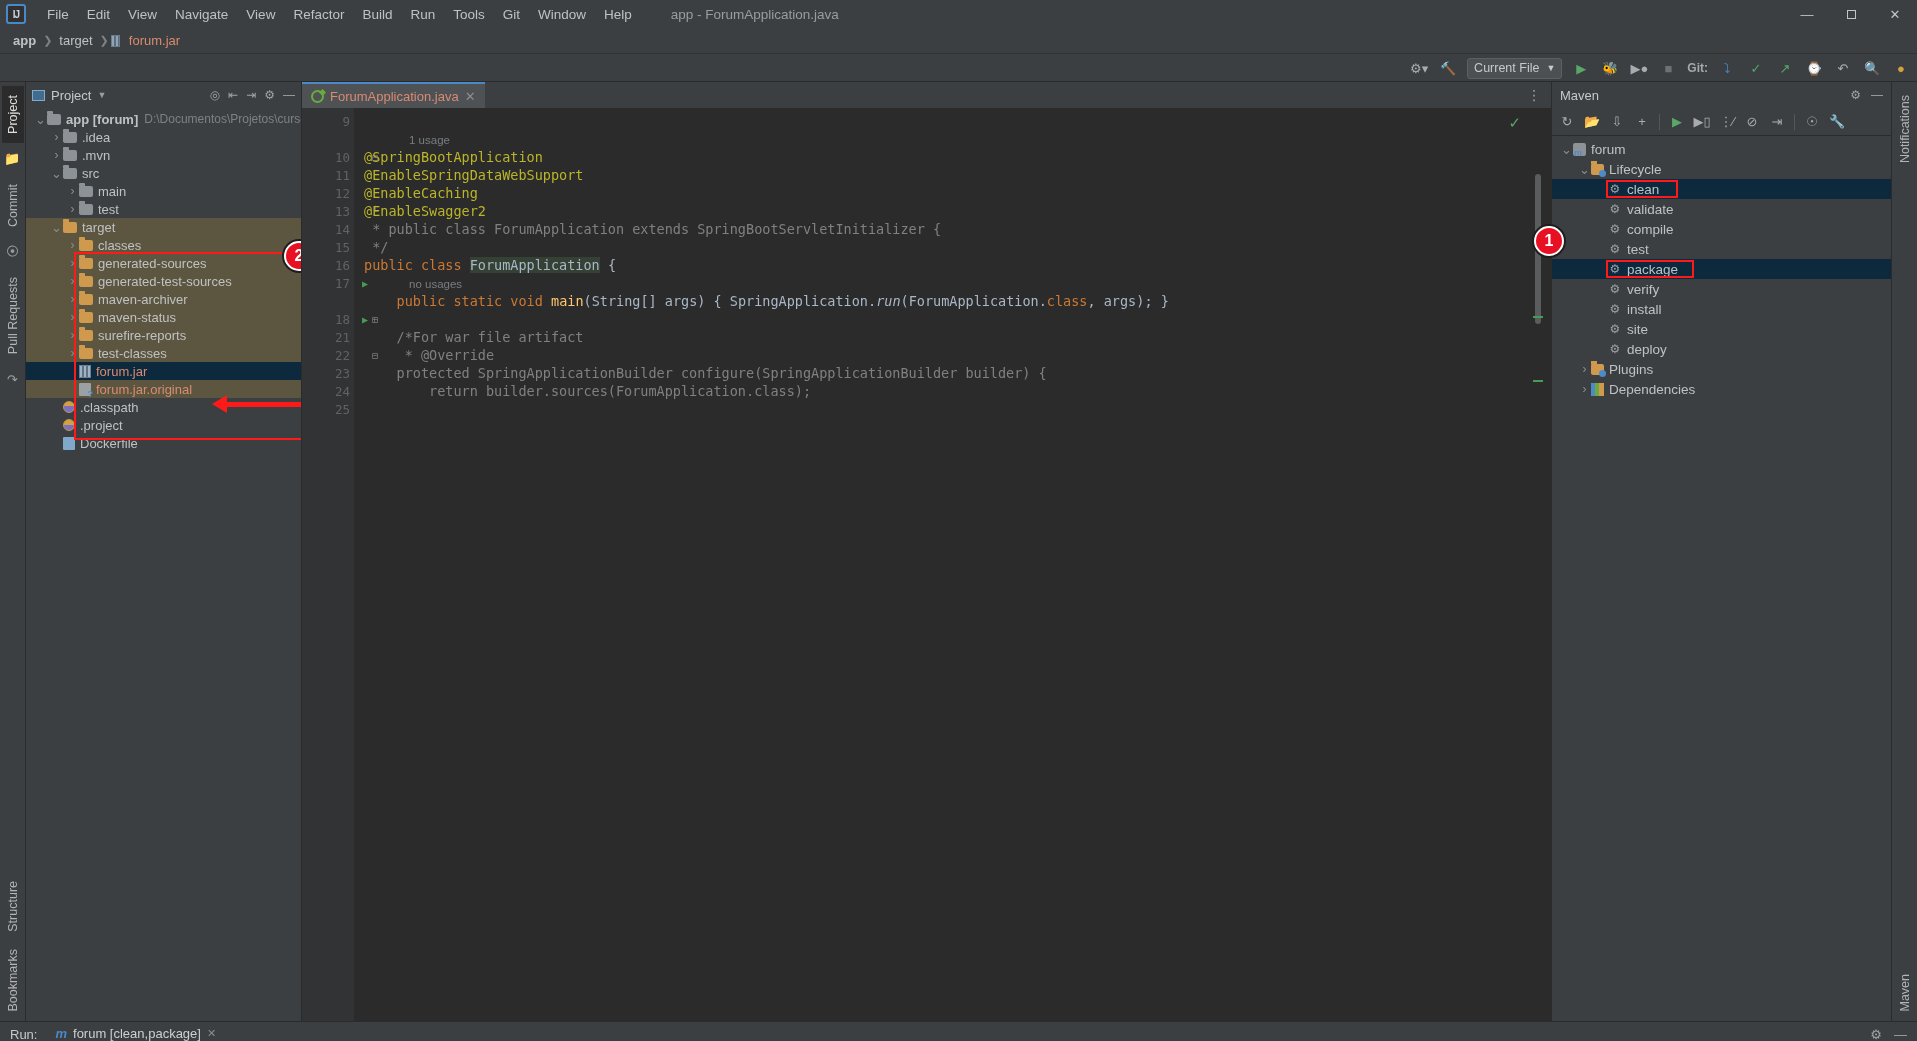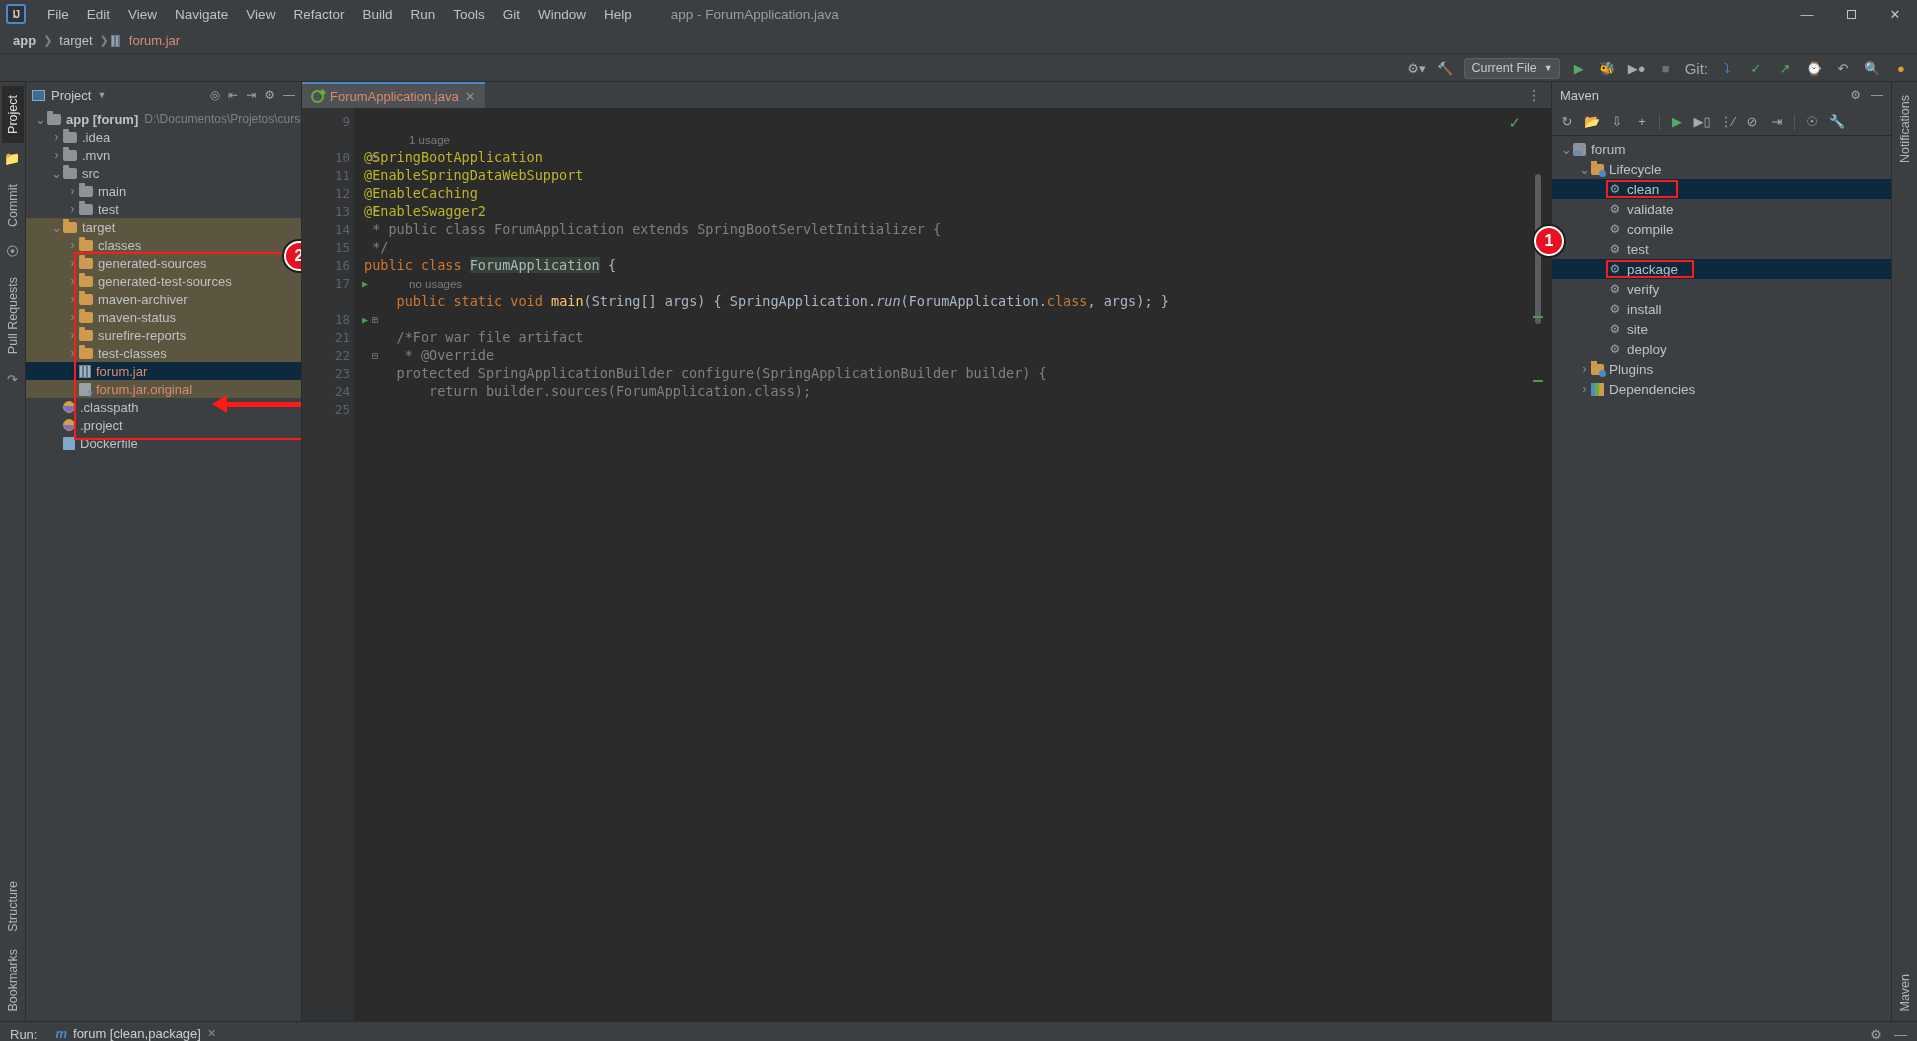--- a/index.html
+++ b/index.html
@@ -182,21 +182,21 @@
     <div class="tbicon">⚙▾</div>
     <div class="tbicon">🔨</div>
     <div id="runconfig">
       <span>Current File</span>
       <span style="font-size:9px;">▼</span>
     </div>
     <div class="tbicon" style="color:#59a869;">▶</div>
     <div class="tbicon">🐝</div>
     <div class="tbicon">▶●</div>
     <div class="tbicon" style="color:#6e7173;">■</div>
-    <span style="font-size:15px;color:#a6a8aa;">Git:</span>
+    <span style="font-size:12px;color:#a6a8aa;font-weight:bold;">Git:</span>
     <div class="tbicon" style="color:#4a88c7;">⤵</div>
     <div class="tbicon" style="color:#59a869;">✓</div>
     <div class="tbicon" style="color:#59a869;">↗</div>
     <div class="tbicon">⌚</div>
     <div class="tbicon">↶</div>
     <div class="tbicon">🔍</div>
     <div class="tbicon" style="color:#d4a13f;">●</div>
   </div>
 </div>
 

